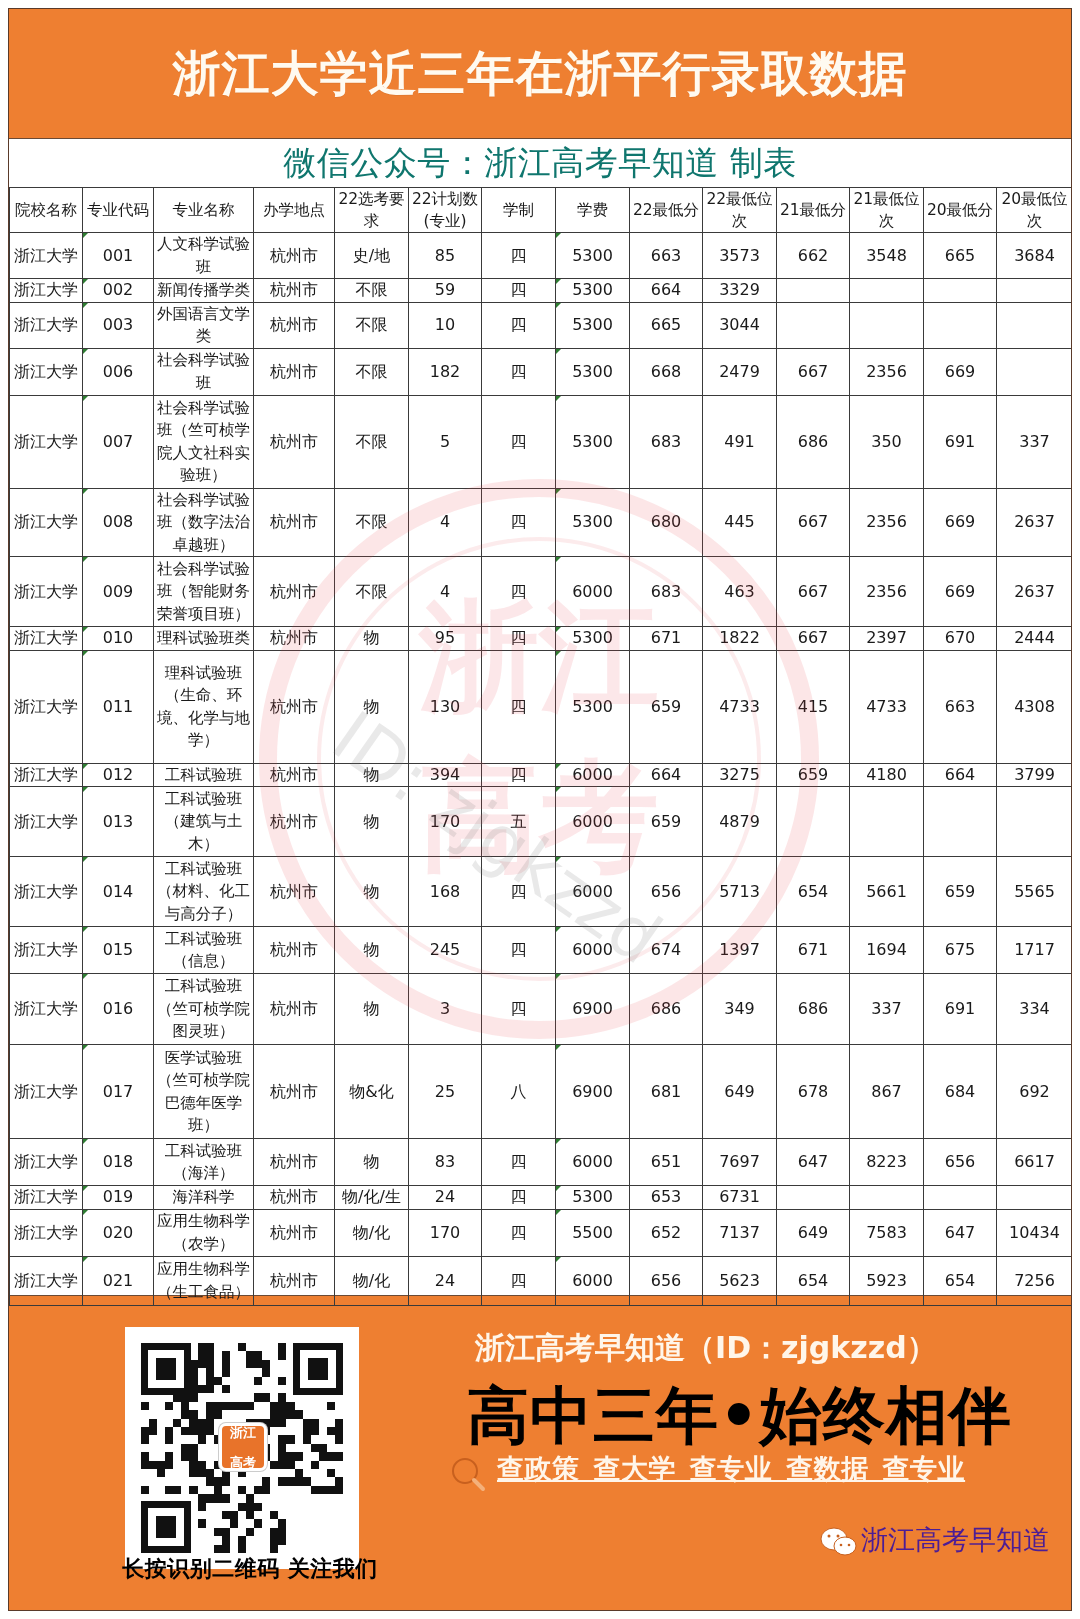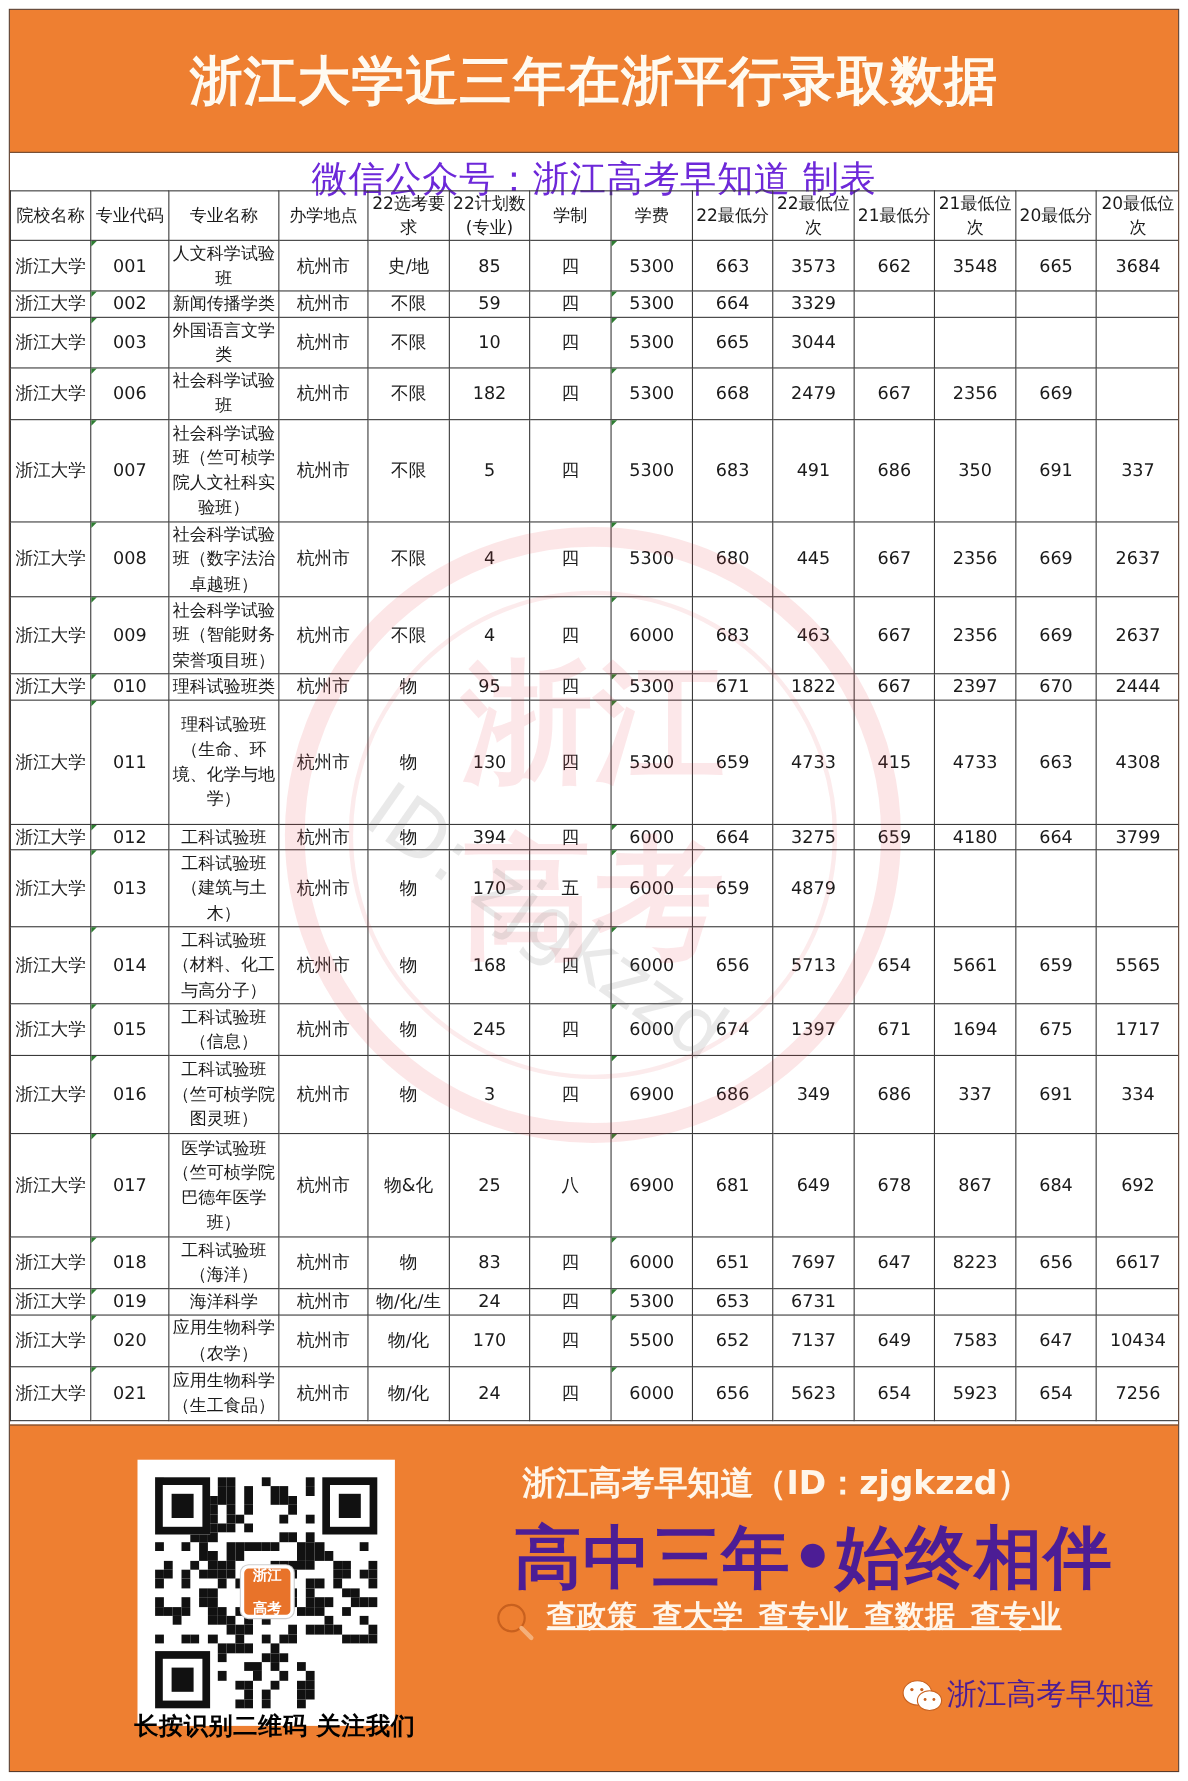--- a/index.html
+++ b/index.html
@@ -18,21 +18,21 @@
   }
   .title-bar h1 {
     color: #fffaf0; font-size: 48px; font-weight: bold; letter-spacing: 1px;
     font-family: "DejaVu Sans", sans-serif;
     text-shadow: 0 1px 0 rgba(0,0,0,0.05);
   }
 
   .subtitle {
     position: absolute; left: 0; top: 130px; width: 100%; height: 48px;
     display: flex; align-items: center; justify-content: center;
-    color: #6d28d9; font-size: 33px; letter-spacing: 0.5px;
+    color: #0f766e; font-size: 33px; letter-spacing: 0.5px;
   }
 
   .watermark {
     position: absolute; left: 250px; top: 470px; width: 560px; height: 560px;
     border-radius: 50%; border: 18px solid rgba(230, 60, 70, 0.13);
     pointer-events: none; z-index: 2;
   }
   .watermark .inner-ring {
     position: absolute; left: 40px; top: 40px; right: 40px; bottom: 40px;
     border-radius: 50%; border: 4px solid rgba(230, 60, 70, 0.10);
@@ -40,21 +40,21 @@
   .watermark .wm-big {
     position: absolute; left: 0; right: 0; text-align: center;
     color: rgba(230, 60, 70, 0.12); font-size: 120px; font-weight: bold;
   }
   .watermark .wm-id {
     position: absolute; left: 30px; top: 300px; transform: rotate(35deg);
     color: rgba(120, 120, 120, 0.16); font-size: 70px; font-family: "DejaVu Sans", sans-serif;
   }
 
   table.data {
-    position: absolute; left: 0; top: 164px; width: 1063px;
+    position: absolute; left: 0; top: 178px; width: 1063px;
     border-collapse: collapse; table-layout: fixed; z-index: 1;
     font-size: 16px;
   }
   table.data th, table.data td {
     border: 1px solid #3a3a3a; text-align: center; vertical-align: middle;
     line-height: 22px; padding: 0 1px; font-weight: normal; color: #1a1a1a;
     position: relative;
   }
   table.data th { font-size: 15.5px; height: 44px; }
   table.data td.name { font-size: 15.5px; line-height: 22.5px; word-break: break-all; }
@@ -92,21 +92,21 @@
   }
   .qr-caption {
     position: absolute; left: 96px; top: 258px; width: 290px; text-align: center;
     color: #000000; font-size: 22px; font-weight: bold; letter-spacing: 0.5px;
   }
 
   .promo-line1 {
     position: absolute; left: 466px; top: 32px; color: #fff6ea; font-size: 30px; font-weight: bold;
   }
   .promo-line2 {
-    position: absolute; left: 458px; top: 78px; color: #4c1d95; font-size: 62px; font-weight: bold; letter-spacing: 1px;
+    position: absolute; left: 458px; top: 78px; color: #000000; font-size: 62px; font-weight: bold; letter-spacing: 1px;
   }
   .search-icon {
     position: absolute; left: 441px; top: 160px; width: 36px; height: 36px;
   }
   .promo-line3 {
     position: absolute; left: 488px; top: 155px; color: #fff6ea; font-size: 27px; font-weight: bold; letter-spacing: 0.5px;
     word-spacing: 4px;
     text-decoration: underline;
   }
   .wechat-icon {

